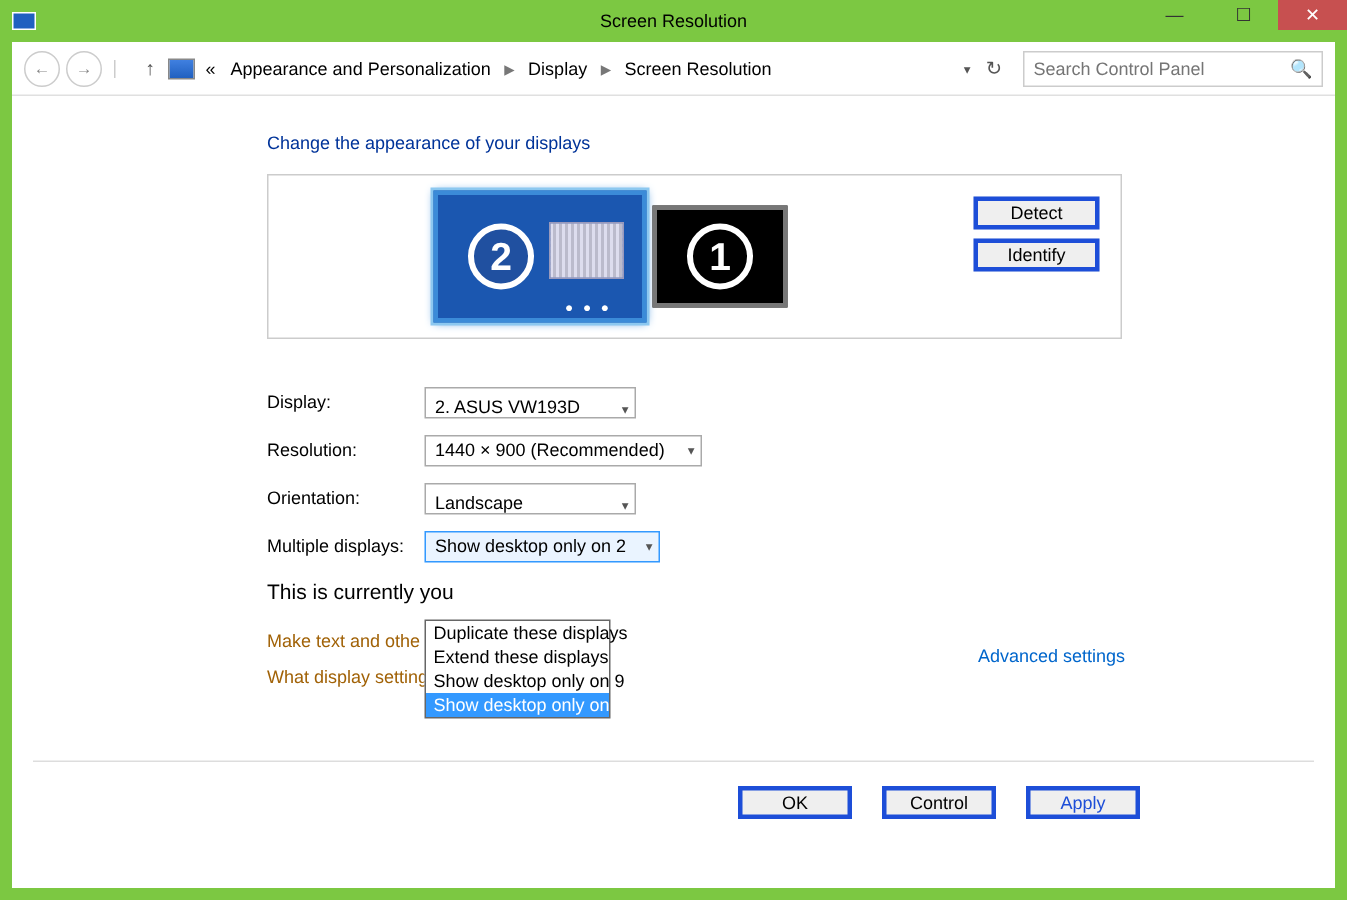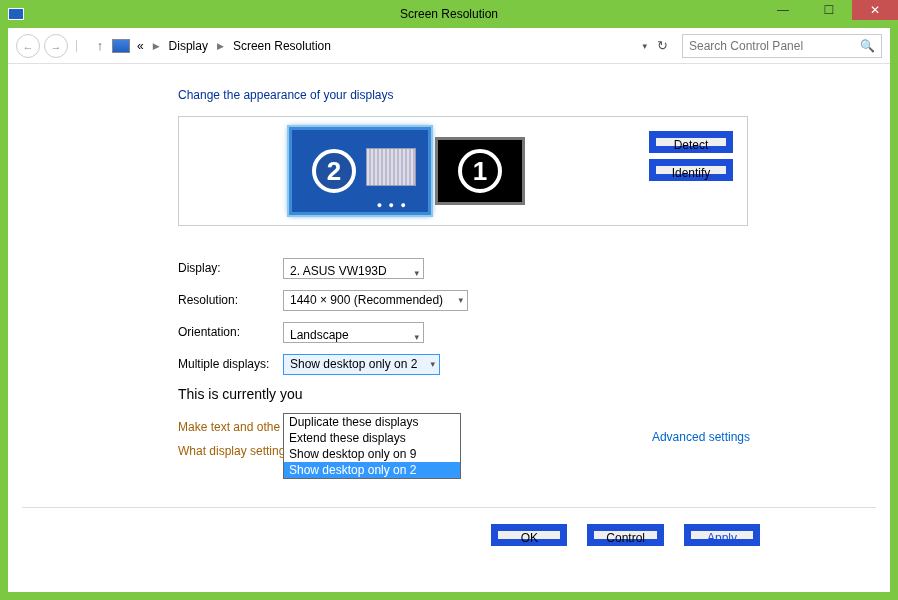--- a/index.html
+++ b/index.html
@@ -32,29 +32,29 @@
 .preview-box { border: 1px solid #ccc; width: 570px; height: 110px; position: relative; display: flex; align-items: center; padding-left: 110px; gap: 0; }
 .monitor { position: relative; }
 .mon2 { width: 142px; height: 88px; background: #1b57b0; border: 3px solid #3b8bd8; box-shadow: 0 0 0 2px #8cc8f0, 0 0 6px #3b8bd8; display: flex; align-items: center; justify-content: center; position: relative; }
 .mon2-screen { position: absolute; right: 12px; top: 18px; width: 50px; height: 38px; background: repeating-linear-gradient(90deg,#dde,#dde 2px,#bbc 2px,#bbc 4px), repeating-linear-gradient(#dde,#dde 2px,#bbc 2px,#bbc 4px); border: 1px solid #99b; }
 .mon-num { width: 44px; height: 44px; border-radius: 50%; background: #2050a0; border: 4px solid #fff; color: #fff; font-size: 26px; font-weight: bold; display: flex; align-items: center; justify-content: center; position: absolute; z-index: 2; }
 .mon2 .mon-num { left: 20px; }
 .mon2-dots { position: absolute; bottom: 2px; right: 20px; color: #fff; font-size: 9px; letter-spacing: 2px; }
 .mon1 { width: 90px; height: 68px; background: #000; border: 3px solid #777; display: flex; align-items: center; justify-content: center; margin-left: 4px; }
 .mon1 .mon-num { position: static; background: #000; }
 .preview-btns { position: absolute; right: 14px; top: 14px; display: flex; flex-direction: column; gap: 6px; }
-.btn { min-width: 84px; height: 22px; border: 7px solid #1d4ed8; background: #efefef; font-size: 12px; padding: 0 12px; cursor: default; }
+.btn { min-width: 84px; height: 22px; border: 3px solid #1d4ed8; background: #efefef; font-size: 12px; padding: 0 12px; cursor: default; }
 .form { margin-top: 26px; font-size: 12px; }
 .row { display: flex; align-items: center; height: 32px; }
 .label { width: 105px; }
 .combo { border: 1px solid #aaa; height: 21px; display: flex; align-items: center; padding: 0 6px; font-size: 12px; position: relative; background: #fff; }
 .combo .arrow { position: absolute; right: 4px; font-size: 9px; color: #555; }
 .combo.sel { border-color: #3399ff; background: #eaf4ff; }
 .w175 { width: 141px; align-items: flex-end; } .w185 { width: 185px; } .w157 { width: 157px; }
-.dropdown { position: absolute; border: 1px solid #666; background: #fff; font-size: 12px; z-index: 10; left: 275px; top: 385px; width: 178px; }
+.dropdown { position: absolute; border: 1px solid #666; background: #fff; font-size: 12px; z-index: 10; left: 275px; top: 385px; width: 124px; }
 .dd-item { padding: 1px 5px; white-space: nowrap; }
 .dd-item.sel { background: #3399ff; color: #fff; }
 .note { font-size: 14px; margin-top: 6px; }
 .linkrow { margin-top: 18px; font-size: 12px; }
 .link { color: #a16207; cursor: pointer; }
 .adv { position: absolute; right: 140px; top: 402px; font-size: 12px; color: #0066cc; cursor: pointer; }
 .footer { position: absolute; bottom: 46px; right: 130px; display: flex; gap: 20px; }
 .footer .btn { min-width: 76px; }
 .btn.dis { color: #1d4ed8; }
 .hr { position: absolute; bottom: 84px; left: 14px; right: 14px; border-top: 1px solid #ddd; }
@@ -75,20 +75,21 @@
 
   <div class="content">
     <div class="toolbar">
       <div class="nav-btn">←</div>
       <div class="nav-btn">→</div>
       <div class="nav-sep"></div>
       <div class="up-arrow">↑</div>
       <div class="address">
         <div class="addr-icon"></div>
         <span class="bc-item">«</span>
+        <span class="bc-item">Appearance and Personalization</span>
         <span class="bc-sep">▶</span>
         <span class="bc-item">Display</span>
         <span class="bc-sep">▶</span>
         <span class="bc-item">Screen Resolution</span>
         <div class="addr-end">
           <span class="addr-drop">▾</span>
           <span class="refresh">↻</span>
         </div>
       </div>
       <div class="search-wrap">

